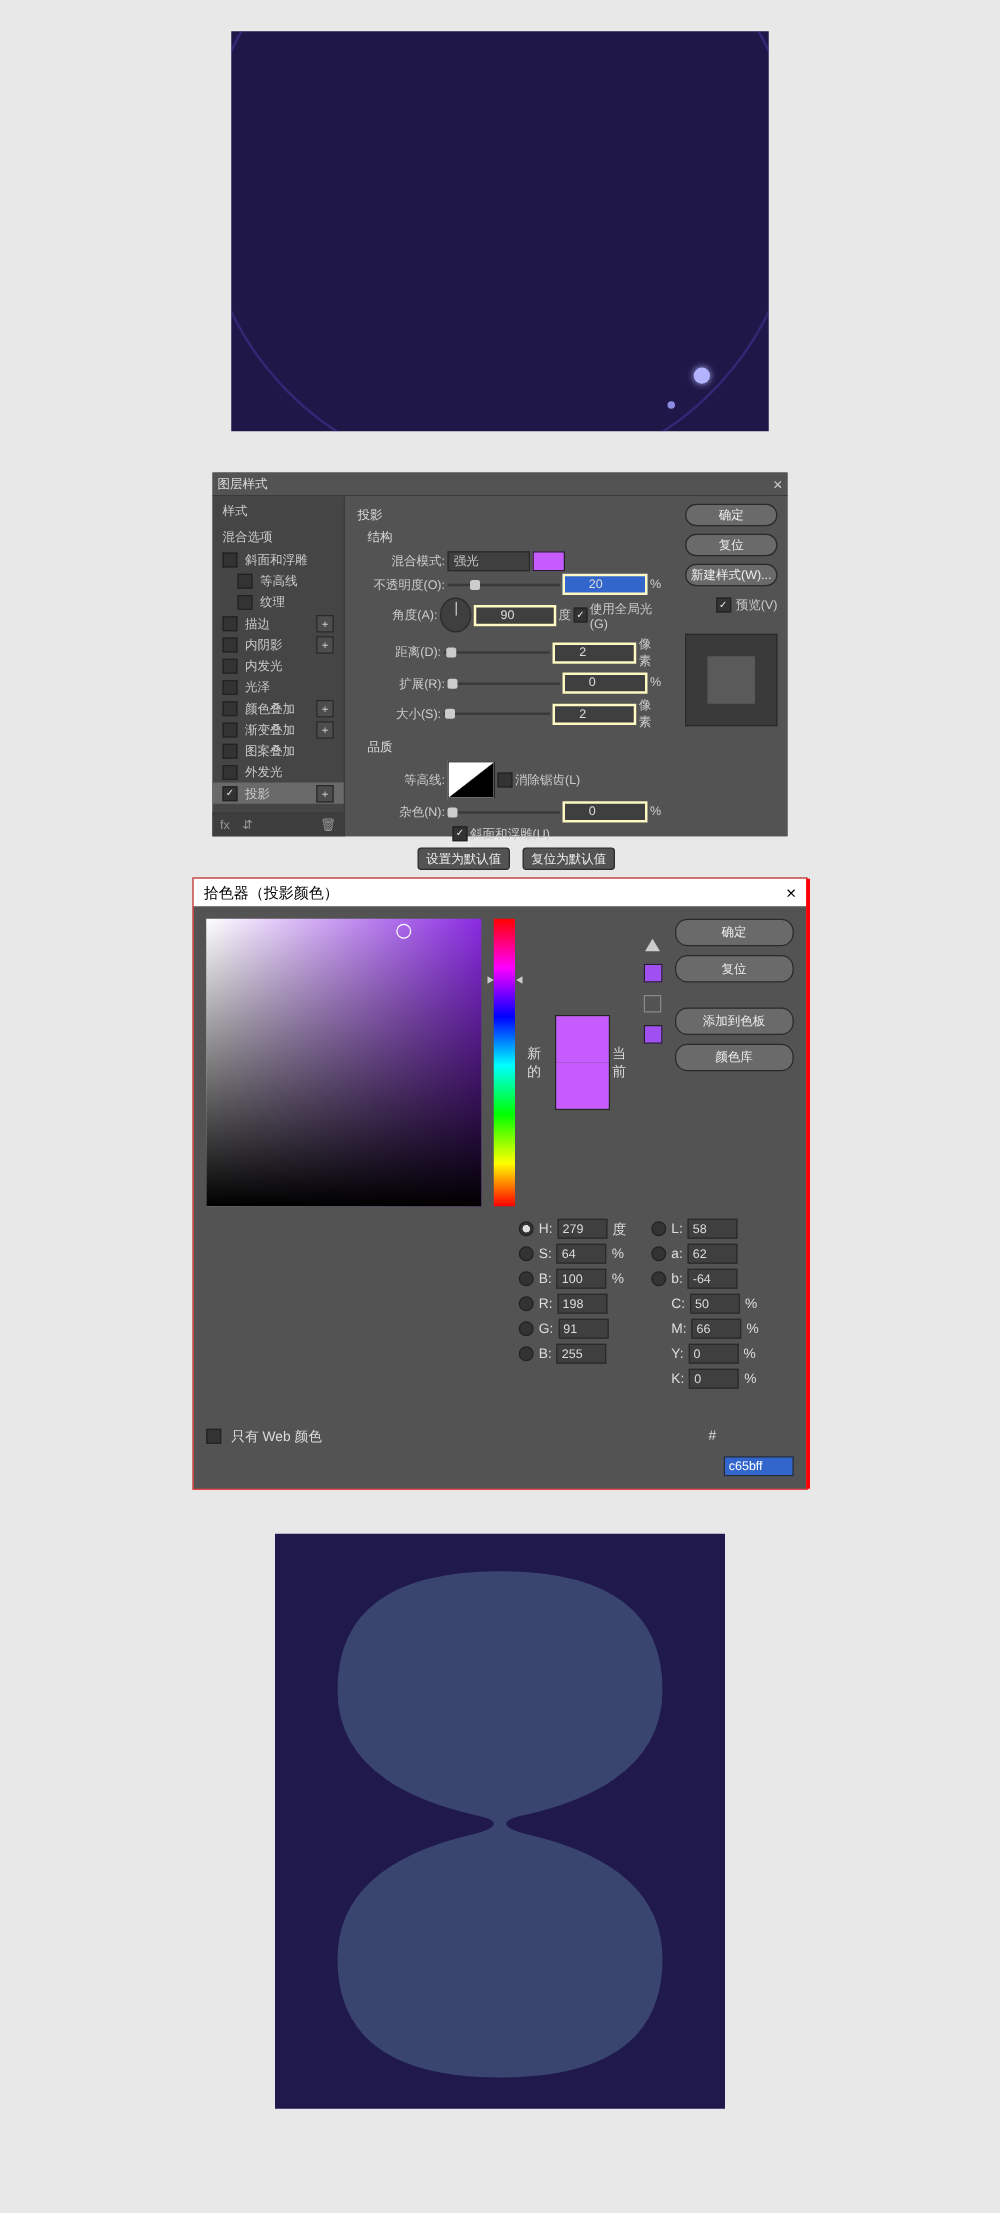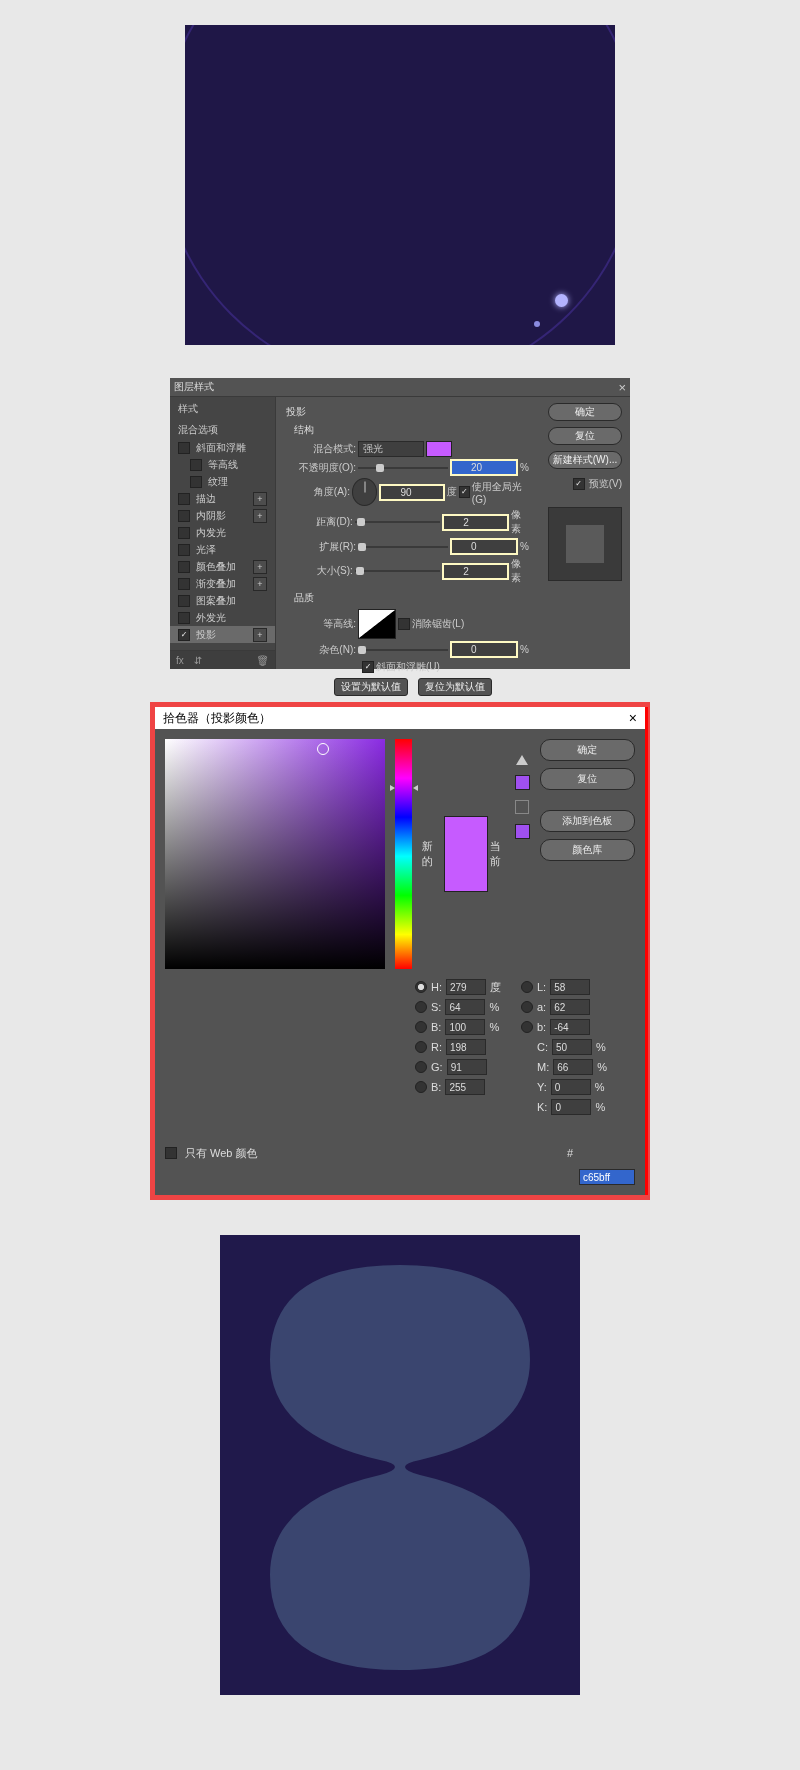--- a/index.html
+++ b/index.html
@@ -79,21 +79,21 @@
   .btn{background:#6a6a6a;border:1px solid #2a2a2a;border-radius:9px;height:16px;display:flex;align-items:center;justify-content:center;font-size:10px;color:#eee;cursor:pointer;}
   .btn2{background:#535353;border:1px solid #2a2a2a;border-radius:3px;height:16px;display:flex;align-items:center;justify-content:center;font-size:10px;color:#eee;cursor:pointer;width:72px;}
   .previewbox{margin-top:8px;width:72px;height:72px;background:#3a3a3a;border:1px solid #2a2a2a;display:flex;align-items:center;justify-content:center;}
   .previewbox .inner{width:38px;height:38px;background:#5a5a5a;}
   
   .picker {
     margin: 33px auto 0 auto;
     width: 490px;
     background:#535353;
     display:flex;flex-direction:column;
-    border:5px solid #ef4444;
+    border:1px solid #ef4444;
   }
   .picker .whitebar{height:22px;background:#fff;color:#000;font-size:12px;display:flex;align-items:center;justify-content:space-between;padding:0 8px;}
   .picker-body{display:flex;padding:10px;gap:10px;}
   .satval{width:230px;height:230px;position:relative;
     background:
       linear-gradient(to top, #000, rgba(0,0,0,0)),
       linear-gradient(to right, #fff, #8a2be2);
   }
   .satval .marker{position:absolute;right:56px;top:4px;width:10px;height:10px;border:1px solid #fff;border-radius:50%;}
   .huebar{width:18px;height:230px;background:linear-gradient(to bottom,#f00,#f0f 17%,#00f 34%,#0ff 51%,#0f0 68%,#ff0 85%,#f00);position:relative;}

